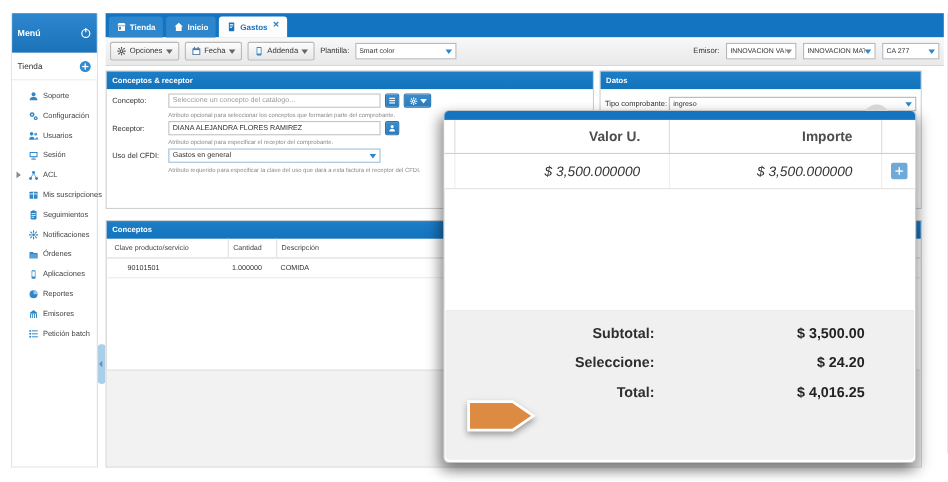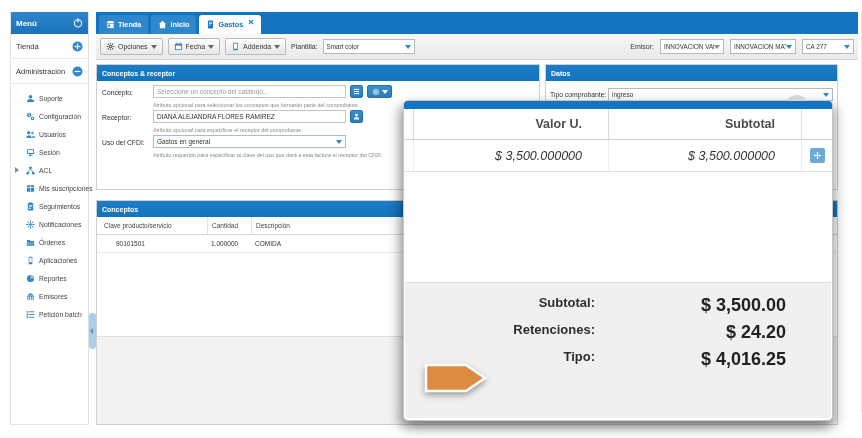--- a/index.html
+++ b/index.html
@@ -2,21 +2,21 @@
 <html><head>
 <meta charset="utf-8">
 <style>
   * { margin:0; padding:0; box-sizing:border-box; }
   body { font-family:"Liberation Sans", sans-serif; background:#fff; }
   .page { position:relative; width:862px; height:438px; background:#fff; overflow:hidden; }
 
   
   .sidebar { position:absolute; left:10px; top:12px; width:79px; height:413px;
              background:#fff; border-left:1px solid #e4e4e4; border-right:1px solid #dedede; border-bottom:1px solid #e8e8e8;}
-  .sb-header { height:22px; background:linear-gradient(#2e87ce,#1a72b9); color:#fff;
+  .sb-header { height:36px; background:linear-gradient(#2e87ce,#1a72b9); color:#fff;
                font-size:8px; font-weight:bold; display:flex; align-items:center; padding:0 5px; }
   .sb-header span.t { flex:1; }
   .sb-section { height:25px; display:flex; align-items:center; padding:0 5px;
                 font-size:7.5px; color:#333; border-bottom:1px solid #ebebeb; background:#fff; cursor:pointer;}
   .sb-section .lbl { flex:1; }
   .sb-items { padding-top:5px; }
   .sb-item { height:18px; display:flex; align-items:center; padding-left:15px; gap:4px; cursor:pointer; position:relative;}
   .sb-item .lbl { font-size:6.8px; color:#444; white-space:nowrap; }
   .sb-item .caret-r { position:absolute; left:4px; width:0; height:0;
       border-top:3px solid transparent; border-bottom:3px solid transparent; border-left:4px solid #8a8a8a; }
@@ -95,21 +95,21 @@
   .ov-row .c { display:flex; align-items:center; justify-content:flex-end; padding-right:26px;
                font-size:12.5px; color:#333;font-style:italic; }
   .ov-row .c + .c { border-left:1px solid #eee; }
   .ov-row .c.last { justify-content:flex-start; padding:0 0 0 8px; border-left:1px solid #eee; }
   .add-btn { width:15px; height:15px; background:#6fa9d8; border-radius:2px; display:flex;
              align-items:center; justify-content:center; cursor:pointer; }
   .ov-summary { position:absolute; left:1px; right:1px; bottom:2px; top:181px; background:#f0f0f0;
                 border-top:1px solid #e0e0e0; border-radius:0 0 4px 4px; padding-top:7px; }
   .sum-row { position:relative; height:27px; }
   .sum-row .l { position:absolute; right:236px; top:5px; font-size:13px; font-weight:bold; color:#2e2e2e; }
-  .sum-row .v { position:absolute; right:45px; top:5px; font-size:18px; font-weight:bold; color:#222; }
+  .sum-row .v { position:absolute; right:45px; top:5px; font-size:13px; font-weight:bold; color:#222; }
   .arrow { position:absolute; left:20px; top:261px; z-index:6; filter:drop-shadow(0 3px 3px rgba(0,0,0,.35)); }
 </style>
 </head>
 <body>
 
 <div class="page">
 
   <div class="sidebar">
     <div class="sb-header">
       <span class="t">Menú</span>
@@ -121,29 +121,20 @@
       </span>
     </div>
 
     <div class="sb-section">
       <span class="lbl">Tienda</span>
       <span class="ico">
         <svg width="11" height="11" viewBox="0 0 11 11">
             <circle cx="5.5" cy="5.5" r="5" fill="#2f8ad0"></circle>
             <rect x="2.6" y="4.9" width="5.8" height="1.2" fill="#fff"></rect>
             <rect x="4.9" y="2.6" width="1.2" height="5.8" fill="#fff"></rect>
-          </svg>
-      </span>
-    </div>
-    <div class="sb-section">
-      <span class="lbl">Administración</span>
-      <span class="ico">
-        <svg width="11" height="11" viewBox="0 0 11 11">
-            <circle cx="5.5" cy="5.5" r="5" fill="#2f8ad0"></circle>
-            <rect x="2.6" y="4.9" width="5.8" height="1.2" fill="#fff"></rect>
           </svg>
       </span>
     </div>
 
     <div class="sb-items">
       <div class="sb-item">
         <span class="ico">
             <svg width="9" height="9" viewBox="0 0 10 10">
               <circle cx="5" cy="3" r="2" fill="#2f87c8"></circle>
               <path d="M1 9c0-2.2 1.8-3.5 4-3.5S9 6.8 9 9z" fill="#2f87c8"></path>
@@ -458,21 +449,21 @@
         <div class="tbl-footer"></div>
       </div>
 
       <div class="overlay">
         <div class="notch"></div>
         <div class="ov-bluebar"></div>
 
         <div class="ov-grid ov-head">
           <div class="c"></div>
           <div class="c">Valor U.</div>
-          <div class="c">Subtotal</div>
+          <div class="c">Importe</div>
           <div class="c"></div>
         </div>
         <div class="ov-grid ov-row">
           <div class="c"></div>
           <div class="c">$ 3,500.000000</div>
           <div class="c">$ 3,500.000000</div>
           <div class="c last">
             <div class="add-btn">
               <svg width="9" height="9" viewBox="0 0 9 9">
                   <rect x="1" y="3.9" width="7" height="1.2" fill="#fff"></rect>
@@ -481,25 +472,25 @@
             </div>
           </div>
         </div>
 
         <div class="ov-summary">
           <div class="sum-row">
             <span class="l">Subtotal:</span>
             <span class="v">$ 3,500.00</span>
           </div>
           <div class="sum-row">
-            <span class="l">Retenciones:</span>
+            <span class="l">Seleccione:</span>
             <span class="v">$ 24.20</span>
           </div>
           <div class="sum-row">
-            <span class="l">Tipo:</span>
+            <span class="l">Total:</span>
             <span class="v">$ 4,016.25</span>
           </div>
         </div>
 
         <svg class="arrow" width="64" height="32" viewBox="0 0 64 32">
           <polygon points="2,3 42,3 61,16 42,29 2,29" fill="#dd8b43" stroke="#fff" stroke-width="2.5"></polygon>
         </svg>
       </div>
 
     </div>

